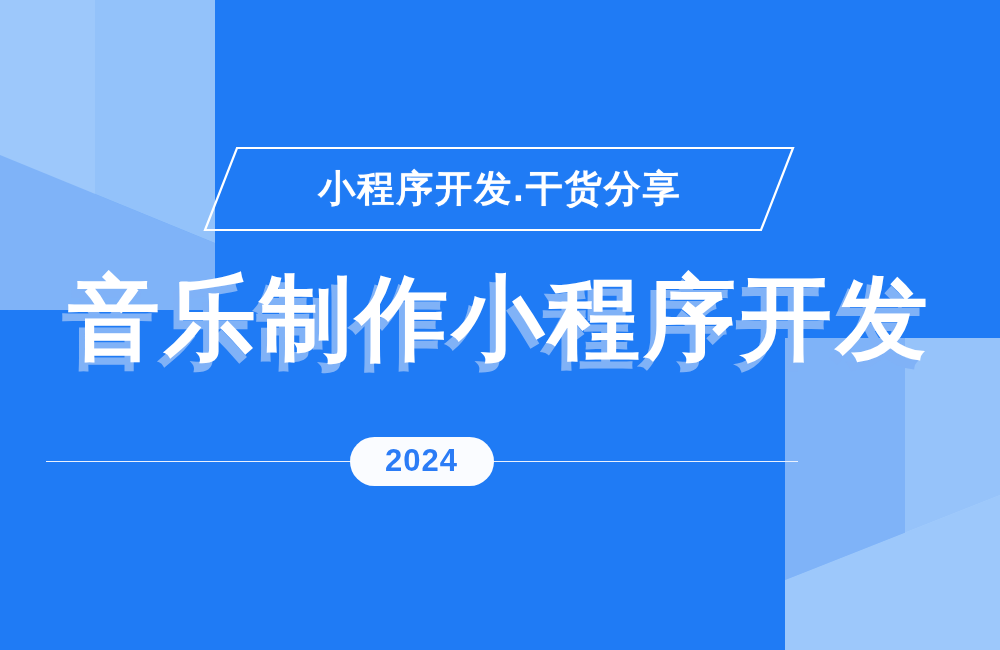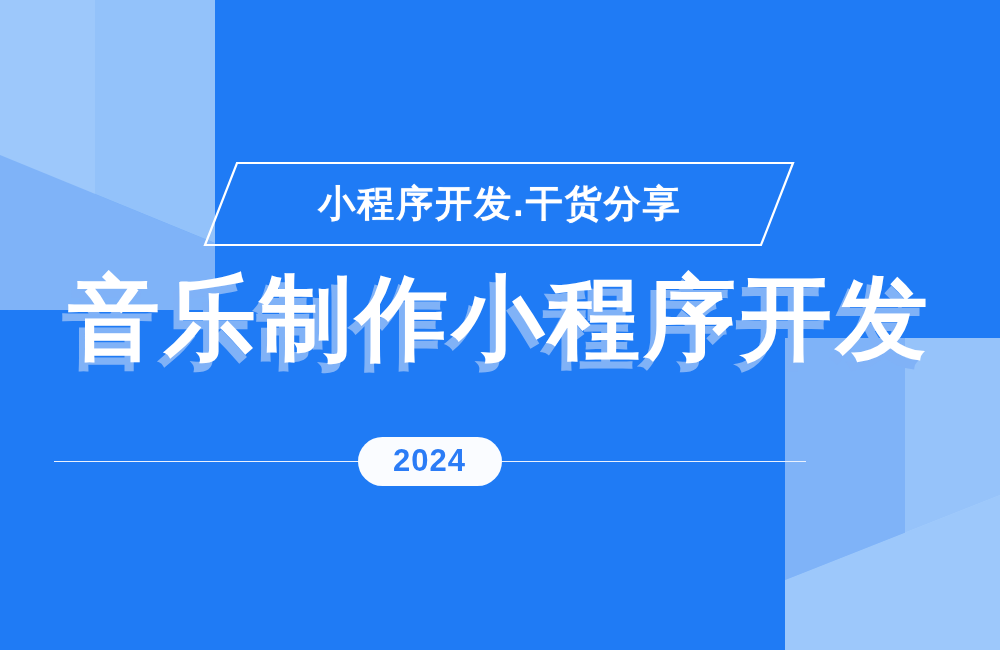--- a/index.html
+++ b/index.html
@@ -24,21 +24,21 @@
     inset: 0;
     width: 1000px;
     height: 650px;
     pointer-events: none;
   }
 
   
   .subtitle-frame {
     position: absolute;
     left: 205px;
-    top: 160px;
+    top: 145px;
     width: 590px;
     height: 88px;
   }
   .subtitle-frame svg {
     position: absolute;
     inset: 0;
     overflow: visible;
   }
   .subtitle-text {
     position: absolute;
@@ -81,21 +81,21 @@
     color: #80b2f7;
     transform: translate(-6px, 9px);
   }
   .title-main {
     color: #ffffff;
   }
 
   
   .divider-row {
     position: absolute;
-    left: 8px;
+    left: 0;
     top: 436px;
     width: 843px;
     height: 50px;
     display: flex;
     align-items: center;
     justify-content: center;
   }
   .divider-line {
     height: 1px;
     background: #e9f1fe;

